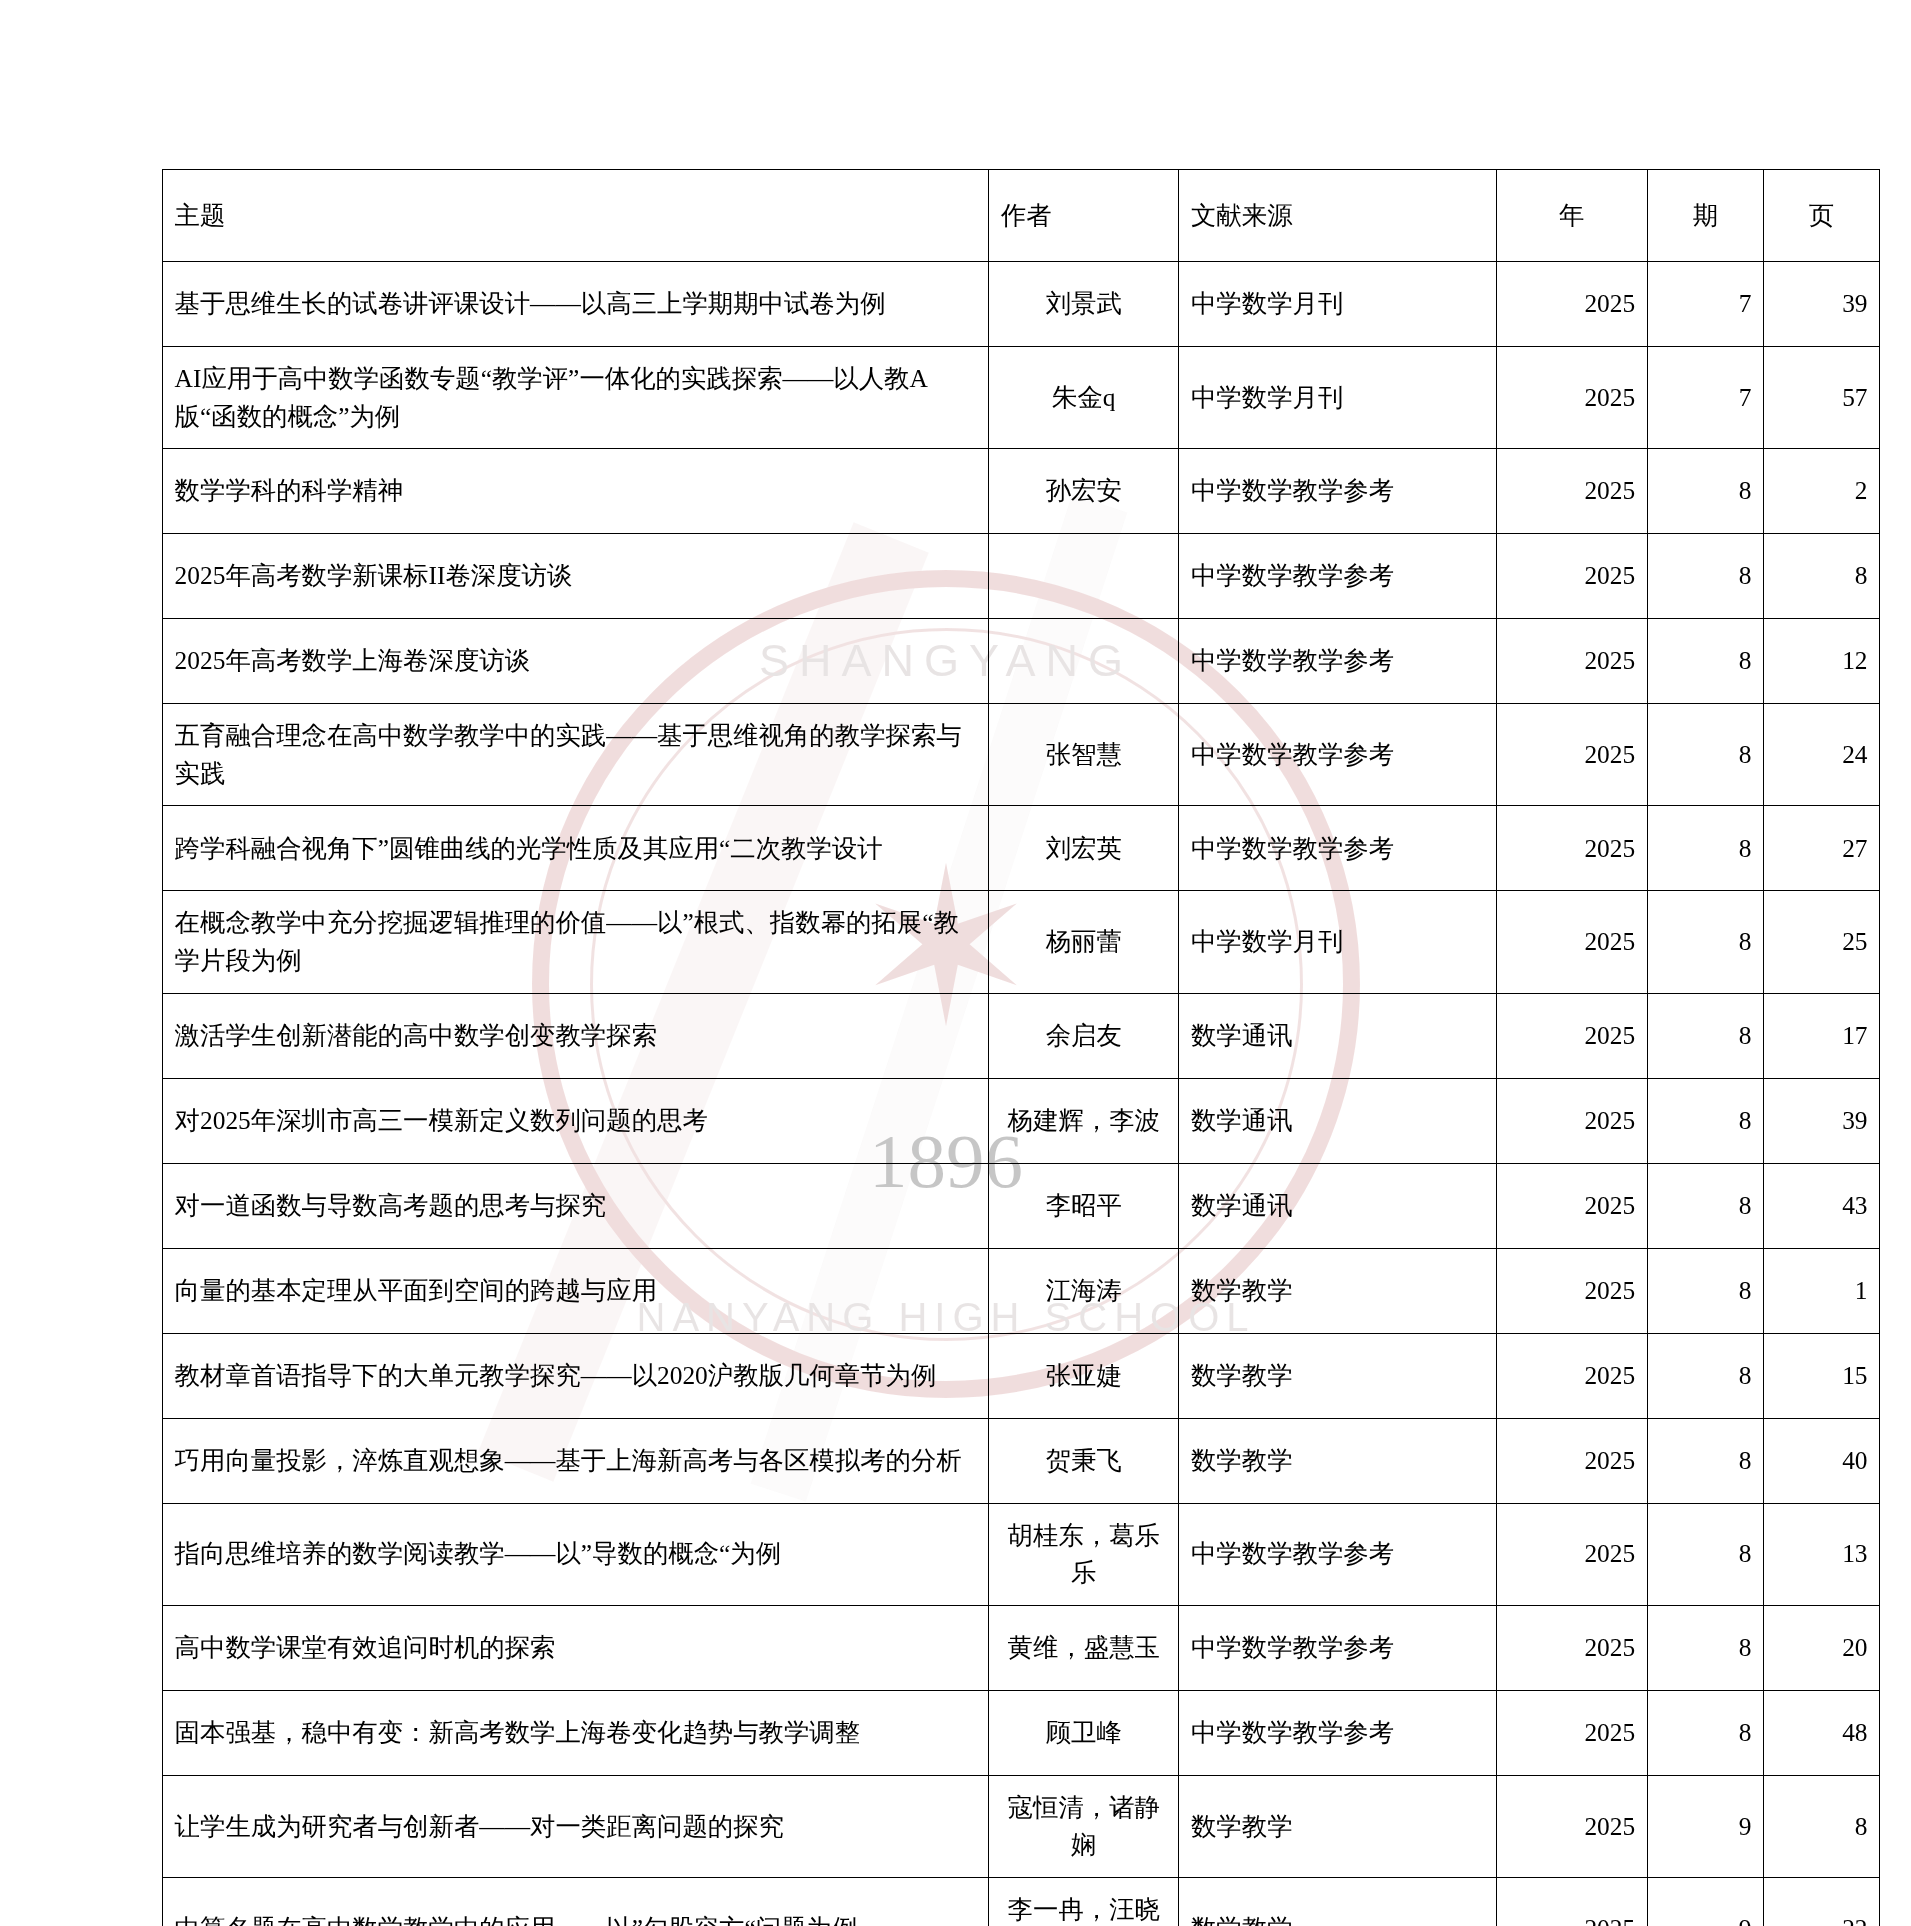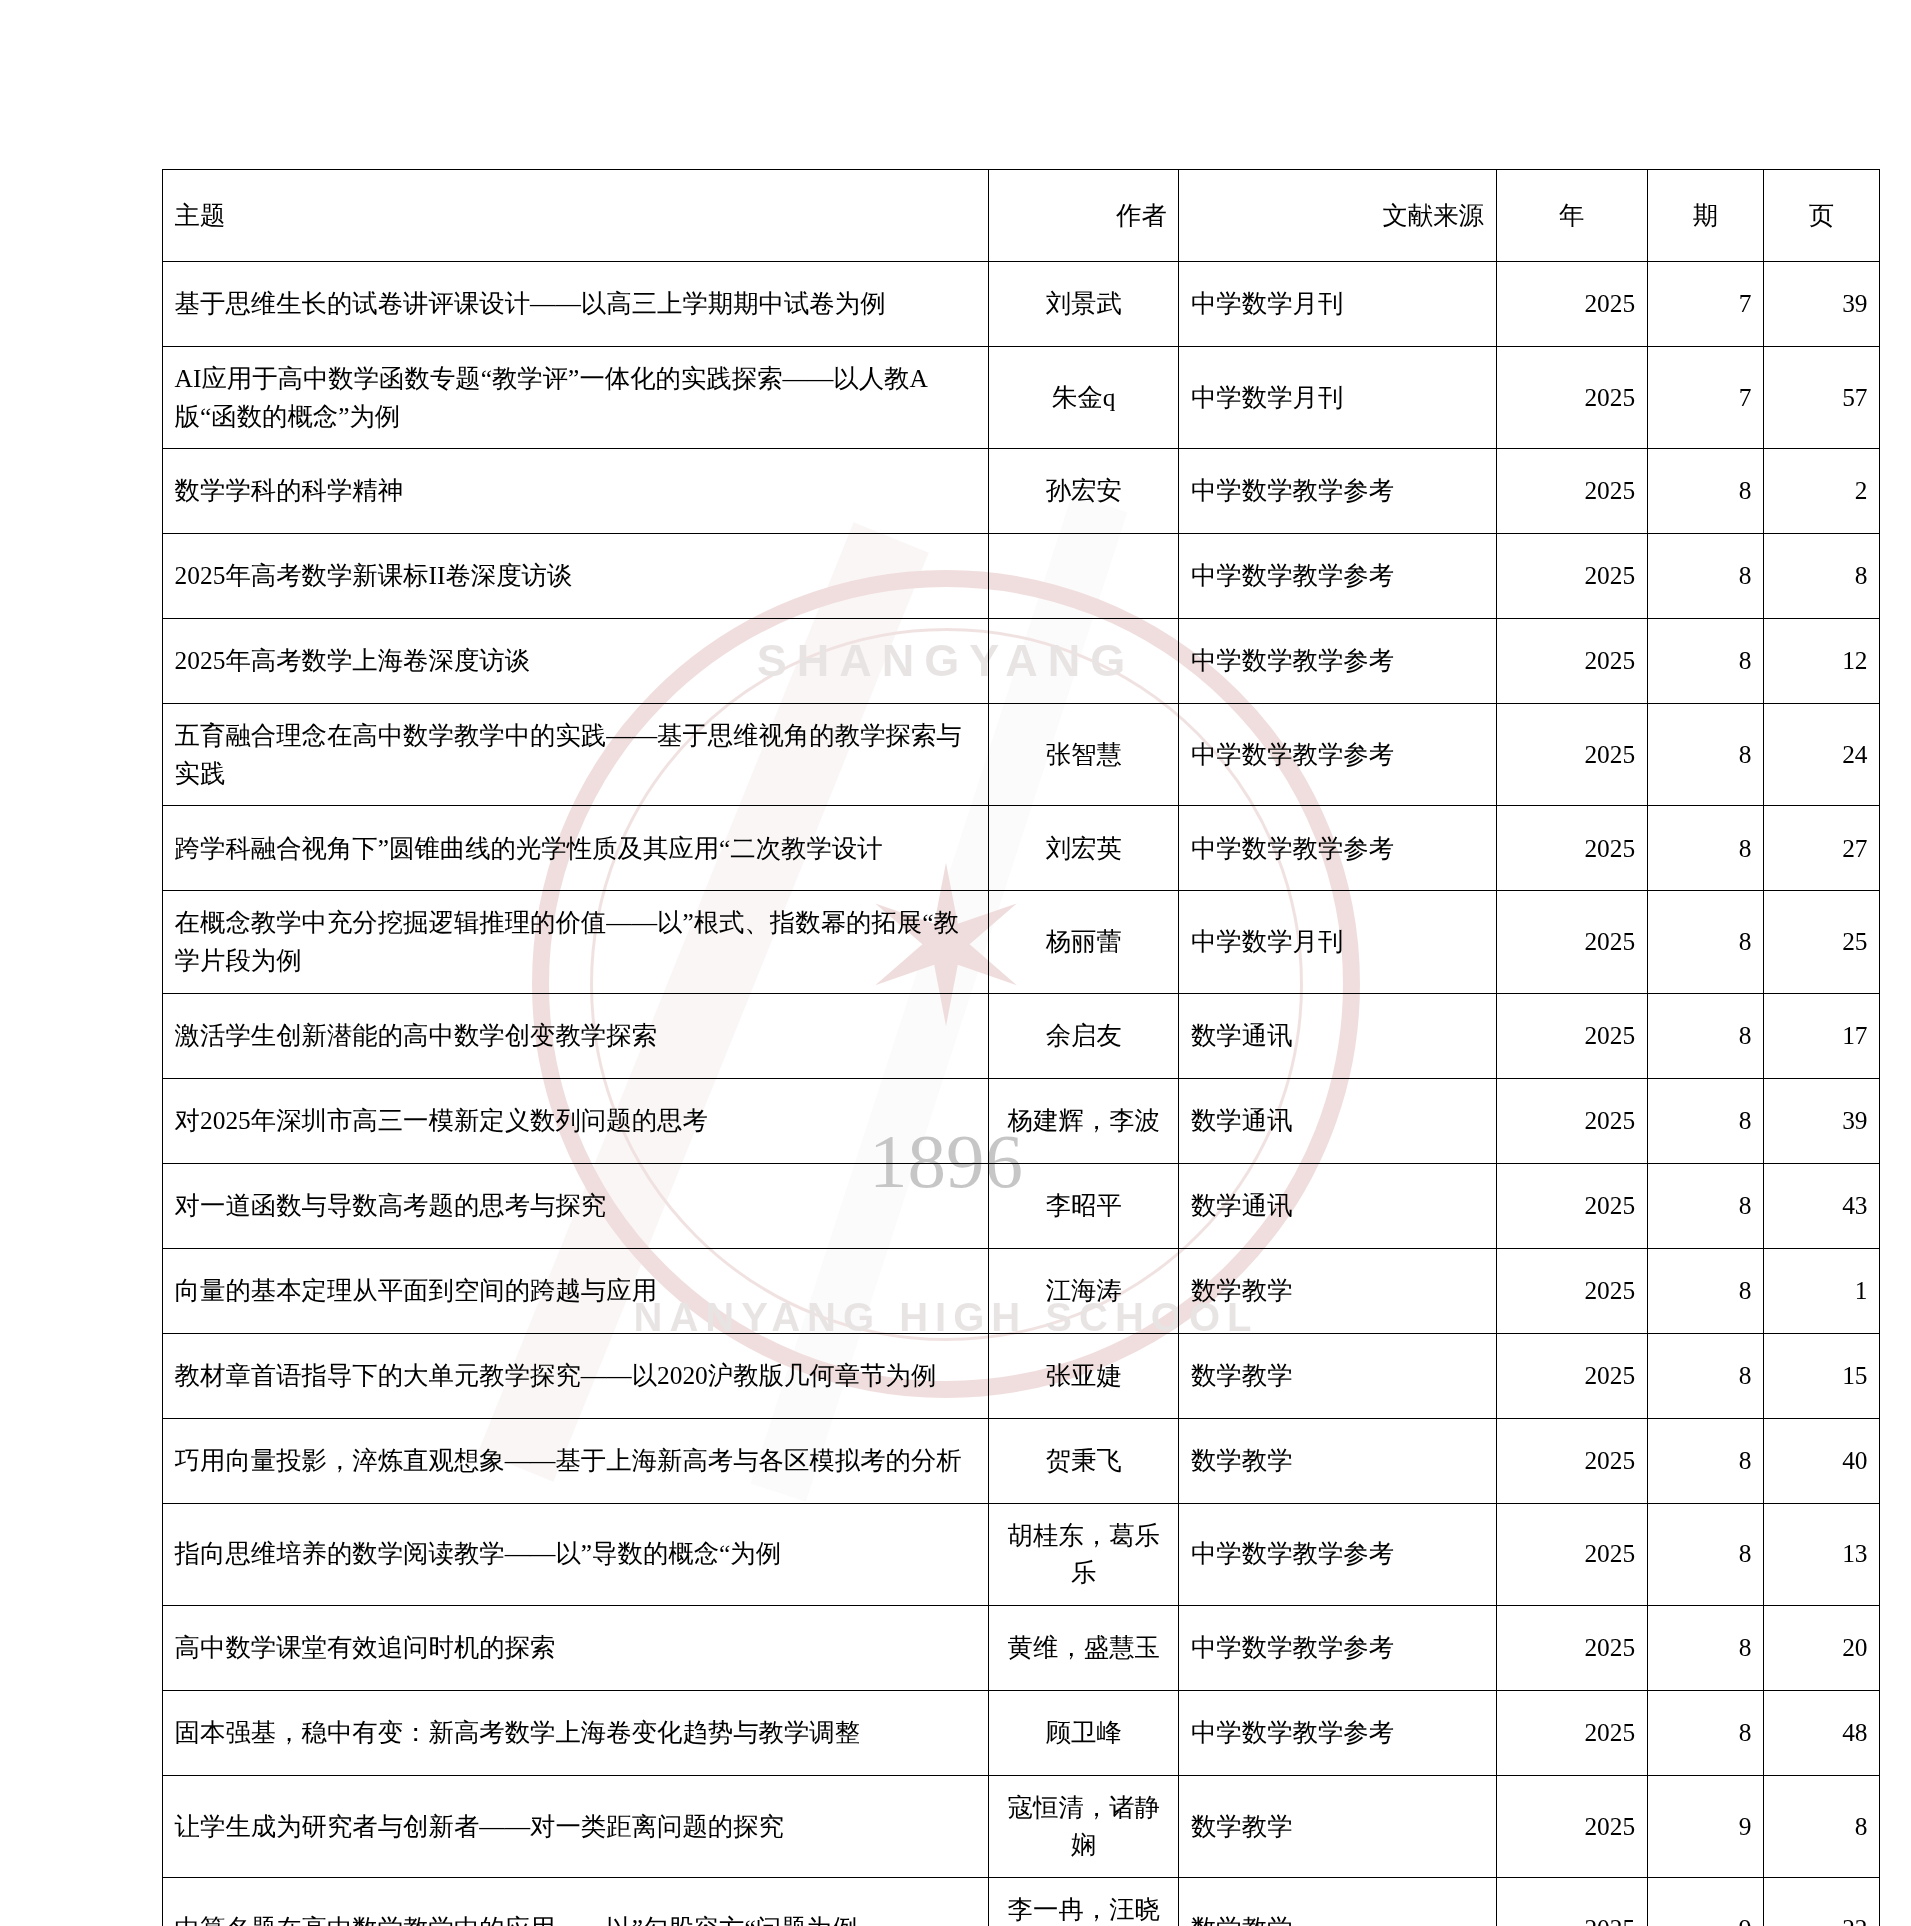--- a/index.html
+++ b/index.html
@@ -61,21 +61,21 @@
     line-height: 1;
   }
   .wm-arc-top, .wm-arc-bottom {
     position: absolute;
     left: 0;
     width: 828px;
     text-align: center;
     color: #9a8a8a;
     font-family: "Liberation Sans", sans-serif;
     letter-spacing: 10px;
-    font-weight: bold;
+    font-weight: normal;
   }
   .wm-arc-top { top: 65px; font-size: 45px; }
   .wm-arc-bottom { bottom: 58px; font-size: 40px; letter-spacing: 7px; }
   .wm-year {
     position: absolute;
     left: 0; width: 828px;
     top: 547px;
     text-align: center;
     font-size: 77px;
     color: #000000;
@@ -134,21 +134,21 @@
   th.c-page, td.c-page { width: 92px; text-align: right; }
 
   thead th {
     text-align: center;
     font-weight: normal;
     height: 65px;
     padding-top: 20px;
     padding-bottom: 20px;
   }
   thead th.c-year, thead th.c-issue, thead th.c-page { text-align: center; }
-  thead th.c-author, thead th.c-source { text-align: right; }
+  thead th.c-author, thead th.c-source { text-align: left; }
 
   tbody td { height: 58px; }
   tbody td.c-title { padding-right: 15.4px; }
 </style>
 </head>
 <body>
 
 <div class="page">
 
   <div class="watermark">

